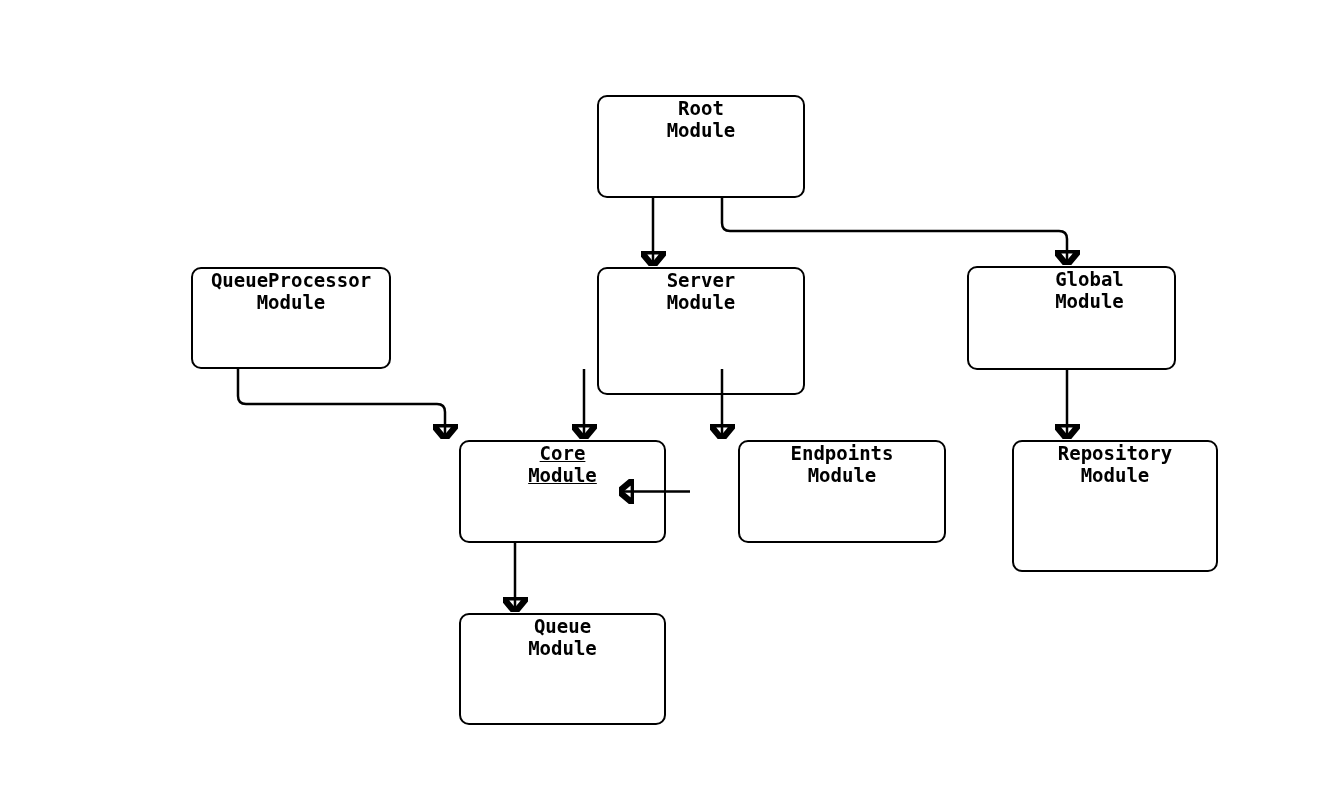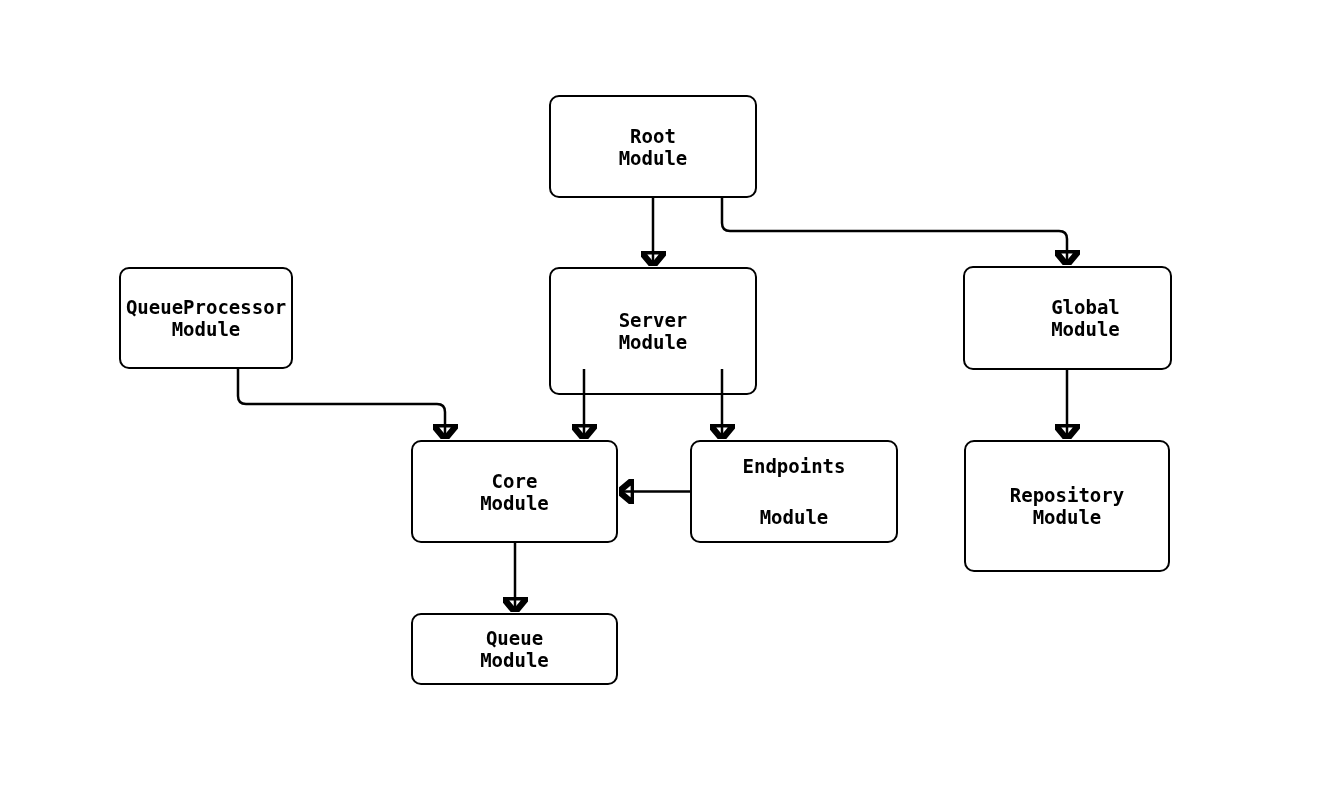--- a/index.html
+++ b/index.html
@@ -31,41 +31,41 @@
   }
   .node {
     position: absolute;
     box-sizing: border-box;
     background: #ffffff;
     border: 2.5px solid #000000;
     border-radius: 10px;
     display: flex;
     flex-direction: column;
     align-items: center;
-    justify-content: center;
     text-align: center;
     z-index: 1;
+    margin-left: 48px;
   }
   .node span {
     display: block;
     font-size: 19px;
     line-height: 22px;
     font-weight: bold;
     color: #000000;
     white-space: nowrap;
   }
   
   .n-root          { left: 549px;  top: 95px;  width: 208px; height: 103px; }
-  .n-queueproc     { left: 119px;  top: 267px; width: 174px; height: 102px; }
+  .n-queueproc     { left: 143px;  top: 267px; width: 200px; height: 102px; }
   .n-server        { left: 549px;  top: 267px; width: 208px; height: 128px; }
-  .n-global        { left: 963px;  top: 266px; width: 209px; height: 104px; padding-left: 36px; }
-  .n-core          { left: 411px;  top: 440px; width: 207px; height: 103px; }
-  .n-endpoints     { left: 690px;  top: 440px; width: 208px; height: 103px; gap: 29px; }
+  .n-global        { left: 919px;  top: 266px; width: 209px; height: 104px; padding-left: 36px; }
+  .n-core          { left: 411px;  top: 440px; width: 207px; height: 103px; text-decoration: underline; }
+  .n-endpoints     { left: 690px;  top: 440px; width: 208px; height: 103px; }
   .n-repository    { left: 964px;  top: 440px; width: 206px; height: 132px; }
-  .n-queue         { left: 411px;  top: 613px; width: 207px; height: 72px; }
+  .n-queue         { left: 411px;  top: 613px; width: 207px; height: 112px; }
 </style>
 </head>
 <body>
 
 <div class="canvas">
 
   <svg class="edges" width="1337" height="809" viewBox="0 0 1337 809" xmlns="http://www.w3.org/2000/svg">
     <defs>
       <marker id="arrow" markerWidth="6" markerHeight="10" refX="5.5" refY="5" orient="auto" markerUnits="strokeWidth">
         <path d="M0,0 L6,5 L0,10 Z" fill="#000000" stroke="none"></path>

